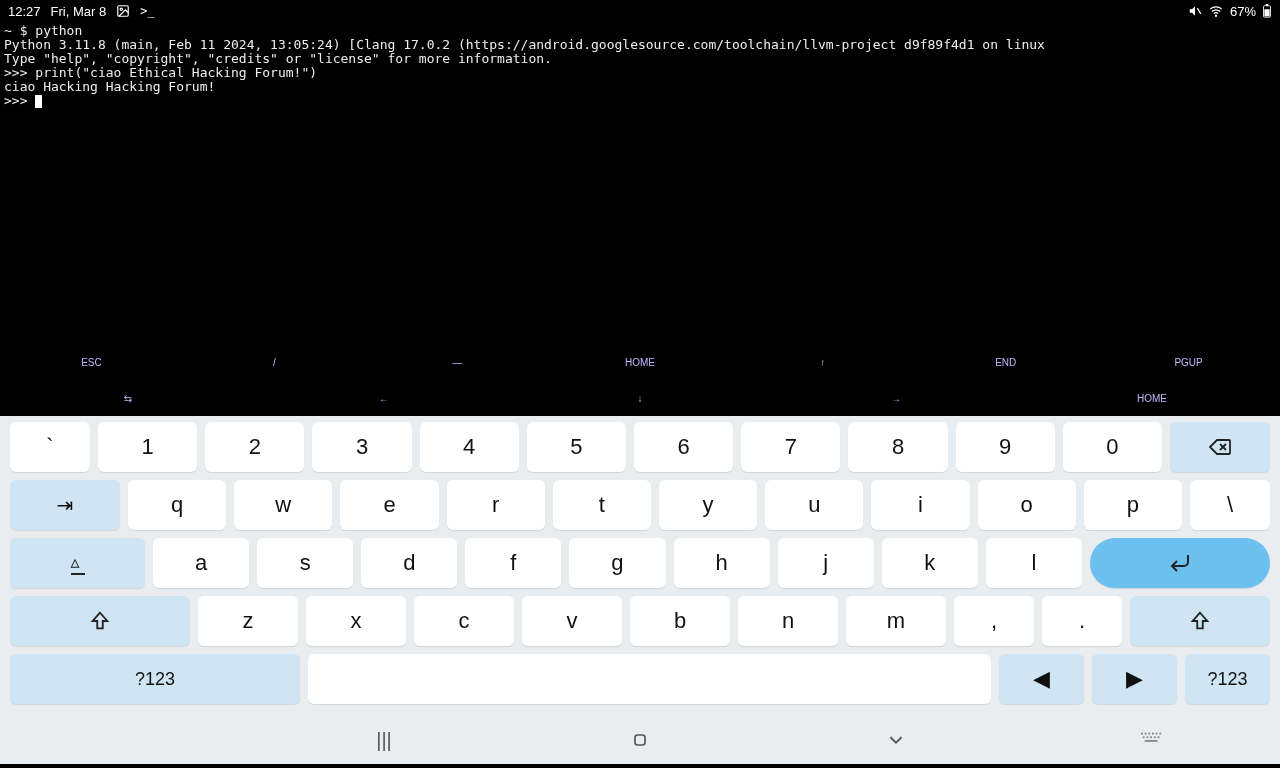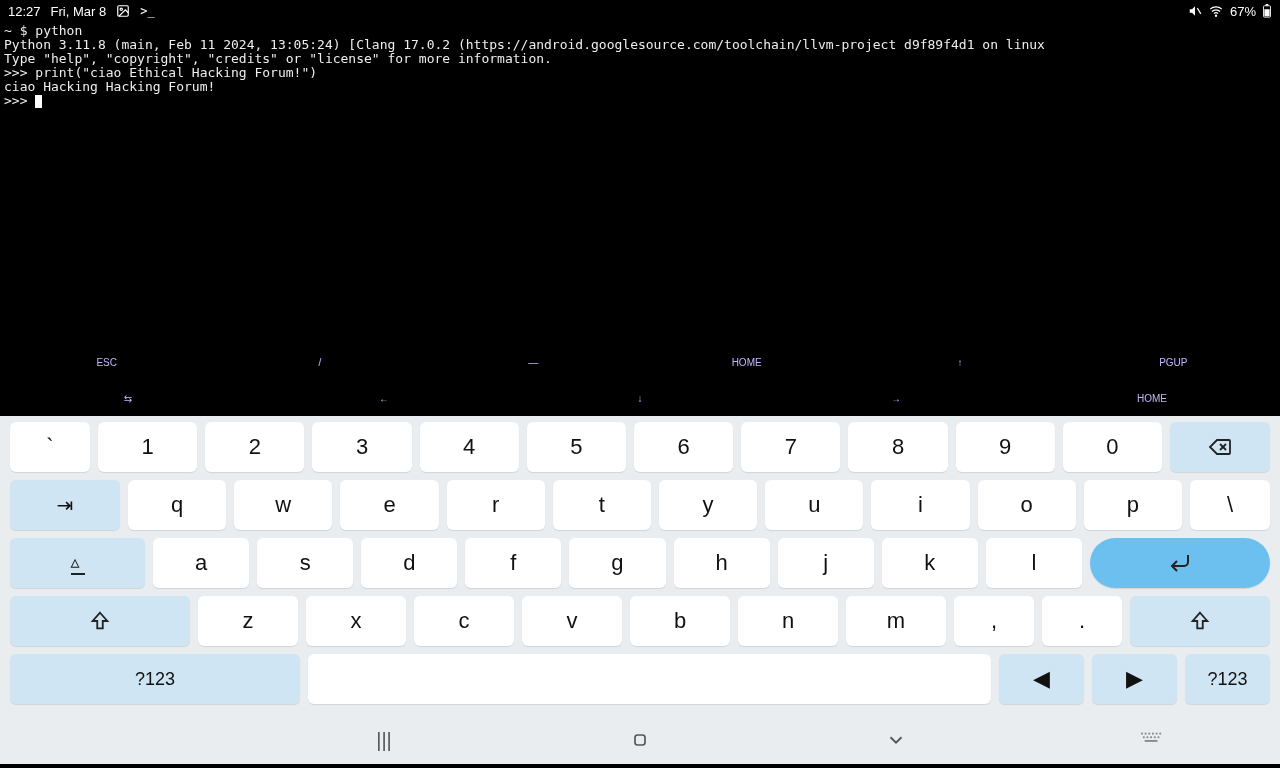--- a/index.html
+++ b/index.html
@@ -149,20 +149,21 @@
 <span>&gt;&gt;&gt; print("ciao Ethical Hacking Forum!")</span>
 <span>ciao Hacking Hacking Forum!</span>
 <span>&gt;&gt;&gt; </span><span class="cursor"></span></div>
 
 <div class="extra-row">
   <div class="extra-key">ESC</div>
   <div class="extra-key">/</div>
   <div class="extra-key">―</div>
   <div class="extra-key">HOME</div>
   <div class="extra-key">↑</div>
+  <div class="extra-key">END</div>
   <div class="extra-key">PGUP</div>
 </div>
 <div class="extra-row">
   <div class="extra-key">⇆</div>
   <div class="extra-key">←</div>
   <div class="extra-key">↓</div>
   <div class="extra-key">→</div>
   <div class="extra-key">HOME</div>
 </div>
 

